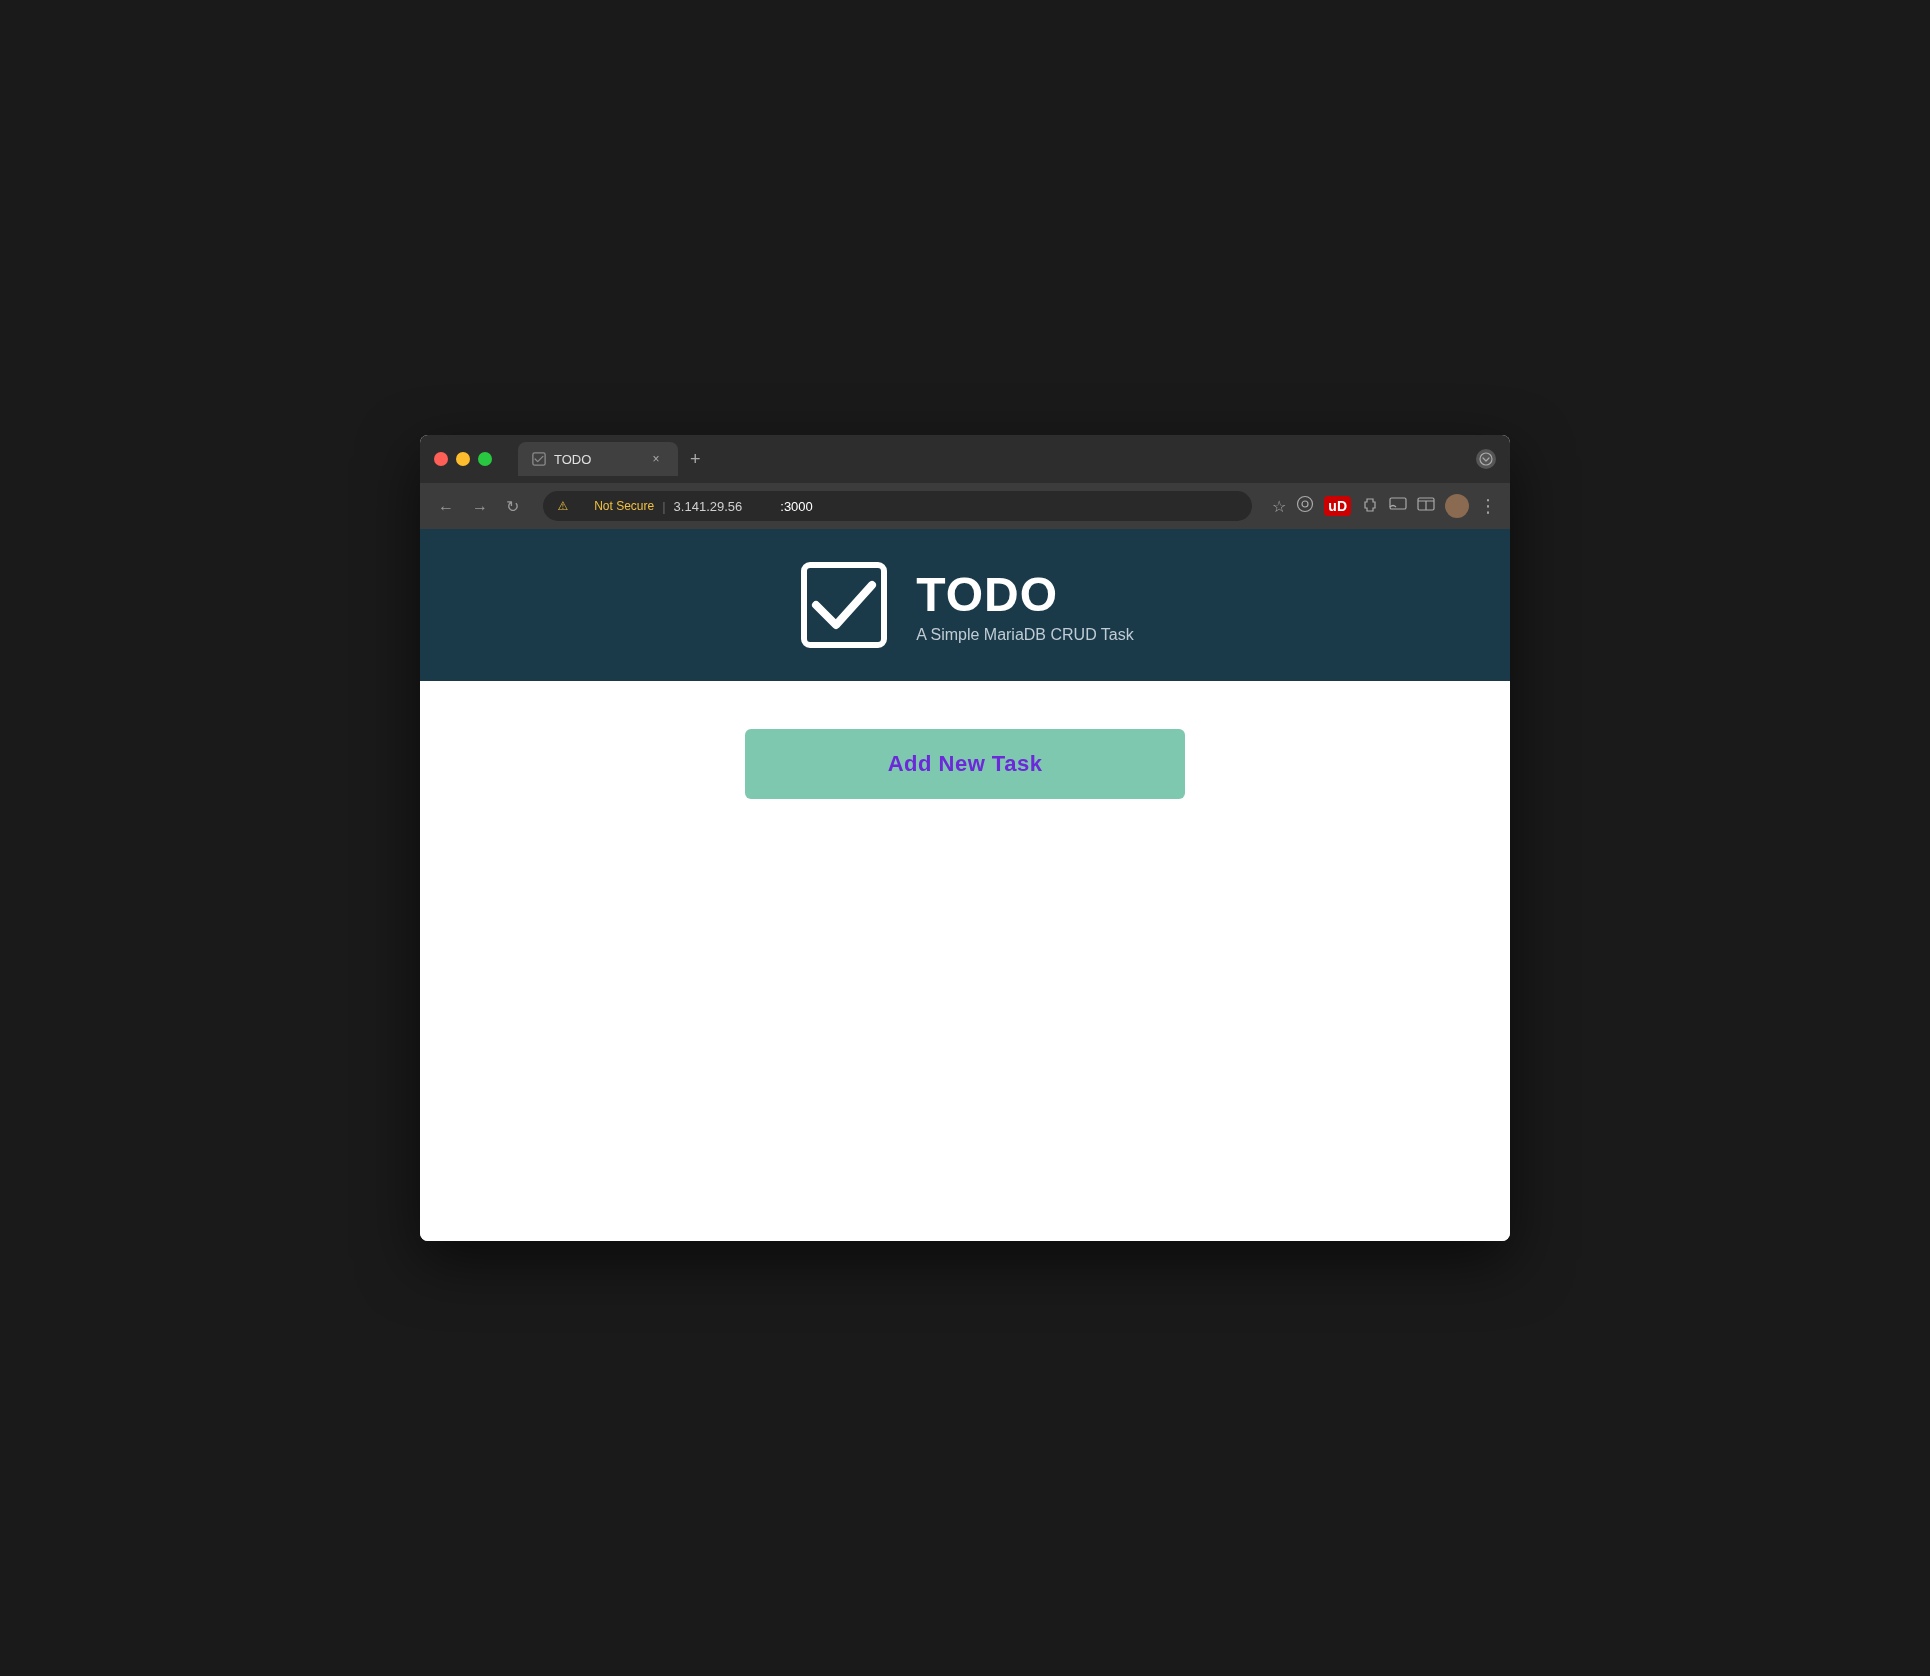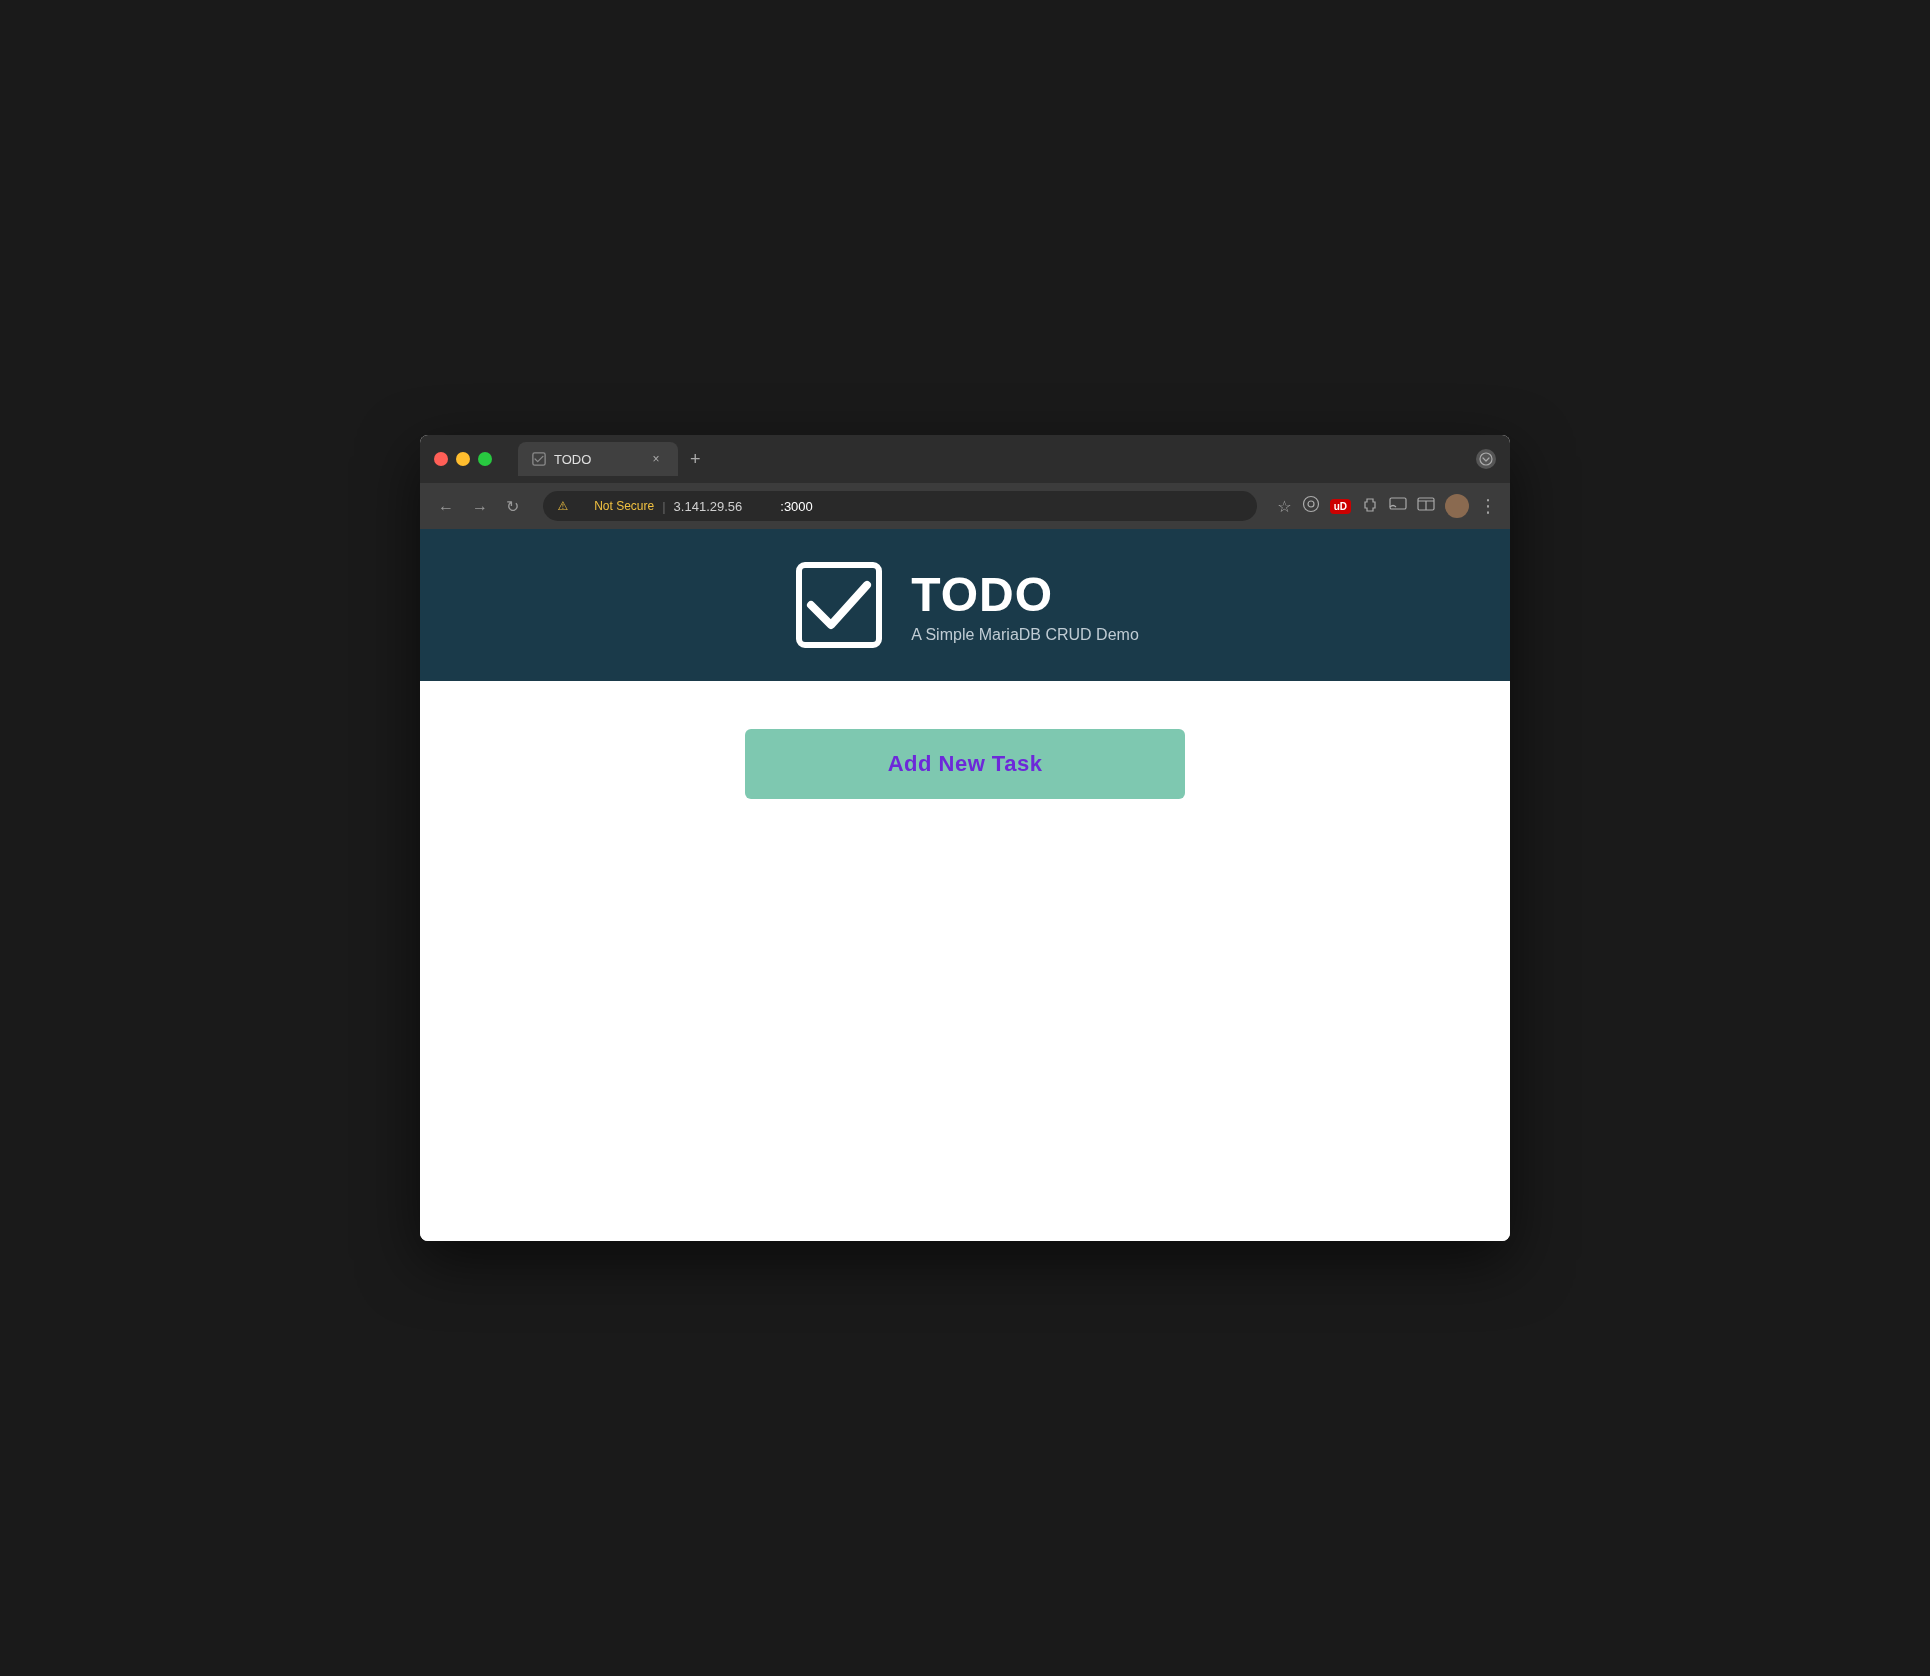--- a/index.html
+++ b/index.html
@@ -295,21 +295,21 @@
     </div>
 
     <div class="address-bar-actions">
       <span class="address-action-icon">☆</span>
       <span class="address-action-icon">
         <svg width="18" height="18" viewBox="0 0 18 18" fill="none">
           <circle cx="9" cy="9" r="7.5" stroke="#aaa" stroke-width="1.2"></circle>
           <circle cx="9" cy="9" r="3" stroke="#aaa" stroke-width="1.2"></circle>
         </svg>
       </span>
-      <span class="address-action-icon" style="background:#c00; color:#fff; border-radius:4px; font-size:10px; font-weight:700; padding:2px 4px;">uD</span>
+      <span class="address-action-icon" style="background:#c00; color:#fff; border-radius:4px; font-size:14px; font-weight:700; padding:2px 4px;">uD</span>
       <span class="address-action-icon">
         <svg width="18" height="18" viewBox="0 0 18 18" fill="none">
           <path d="M4 7h2V4h6v3h2v6h-2v3H6v-3H4V7z" stroke="#aaa" stroke-width="1.2" fill="none"></path>
         </svg>
       </span>
       <span class="address-action-icon">
         <svg width="18" height="14" viewBox="0 0 18 14" fill="none">
           <rect x="1" y="1" width="16" height="11" rx="1.5" stroke="#aaa" stroke-width="1.2"></rect>
           <path d="M1 10 Q4 7 7 10" stroke="#aaa" stroke-width="1.2" fill="none"></path>
         </svg>
@@ -329,21 +329,21 @@
   <div class="app-header">
     <div class="app-header-inner">
 
       <svg class="app-logo" viewBox="0 0 96 96" fill="none">
         <rect x="8" y="8" width="80" height="80" rx="6" stroke="white" stroke-width="6"></rect>
         <polyline points="20,48 40,68 76,28" stroke="white" stroke-width="8" stroke-linecap="round" stroke-linejoin="round"></polyline>
       </svg>
 
       <div class="app-title-block">
         <span class="app-title">TODO</span>
-        <span class="app-subtitle">A Simple MariaDB CRUD Demo</span>
+        <span class="app-subtitle">A Simple MariaDB CRUD Task</span>
       </div>
     </div>
   </div>
 
   <div class="app-content">
     <button class="add-task-btn">Add New Task</button>
   </div>
 
 </div>
 

